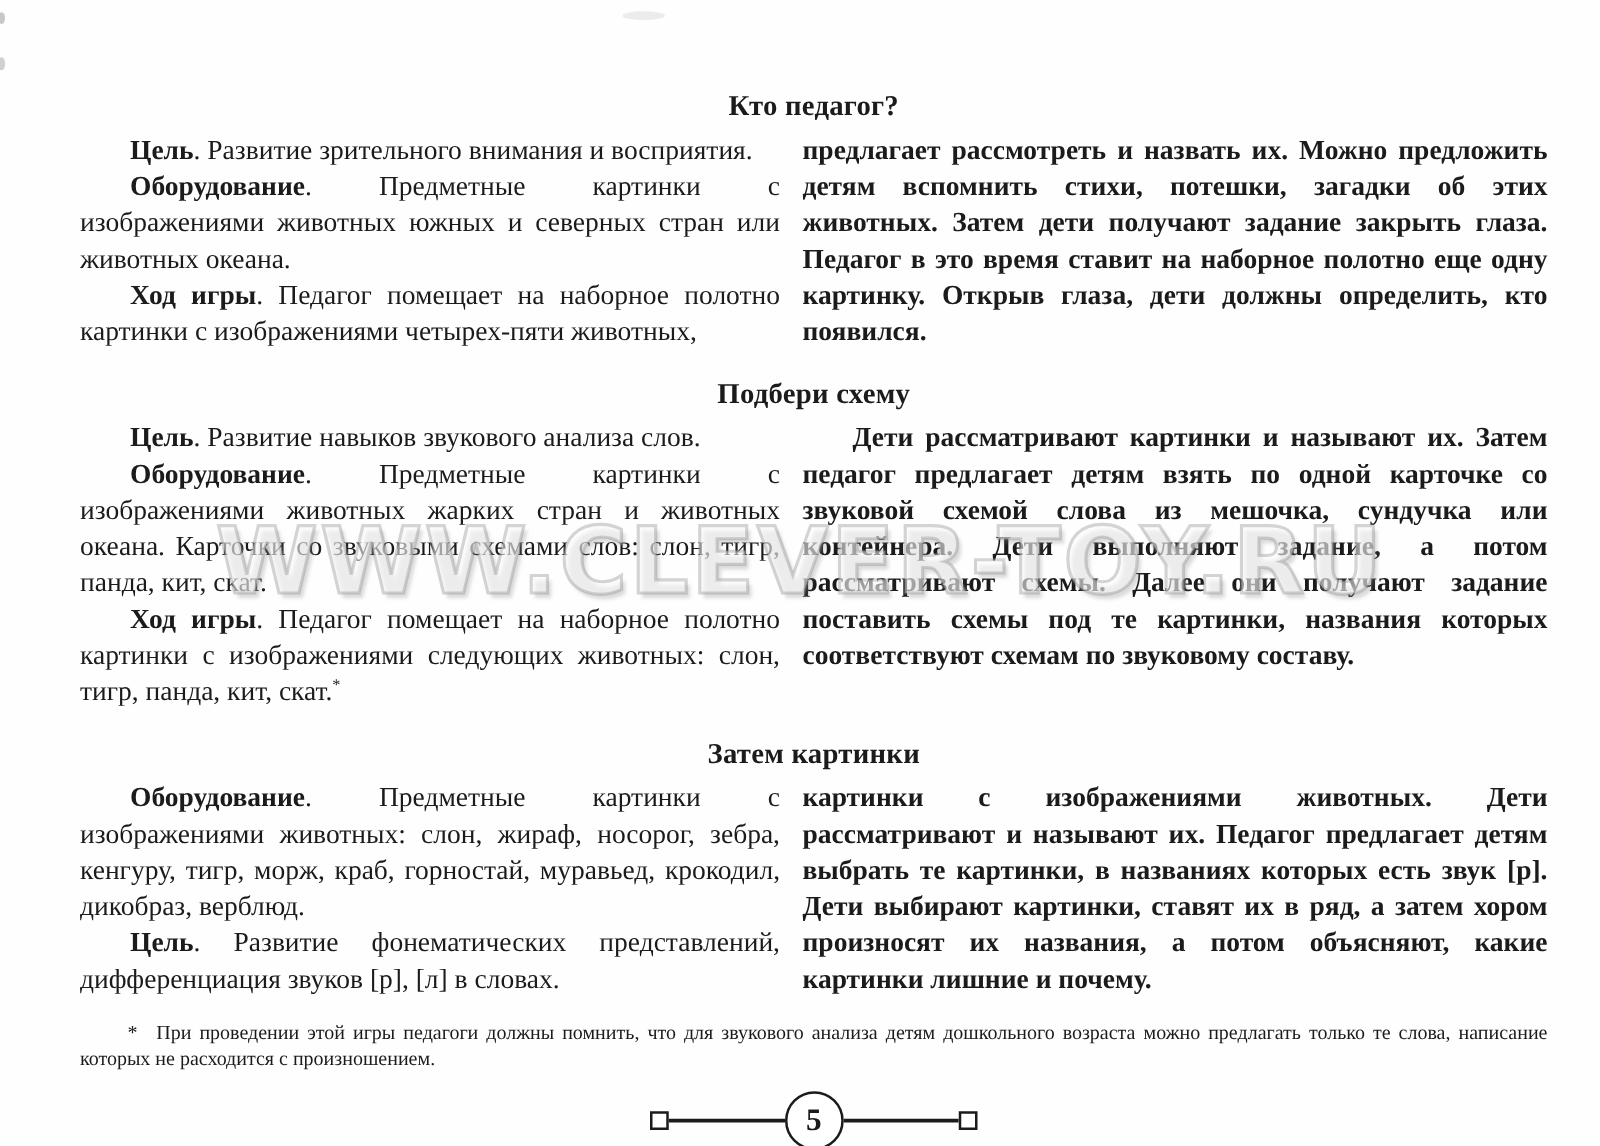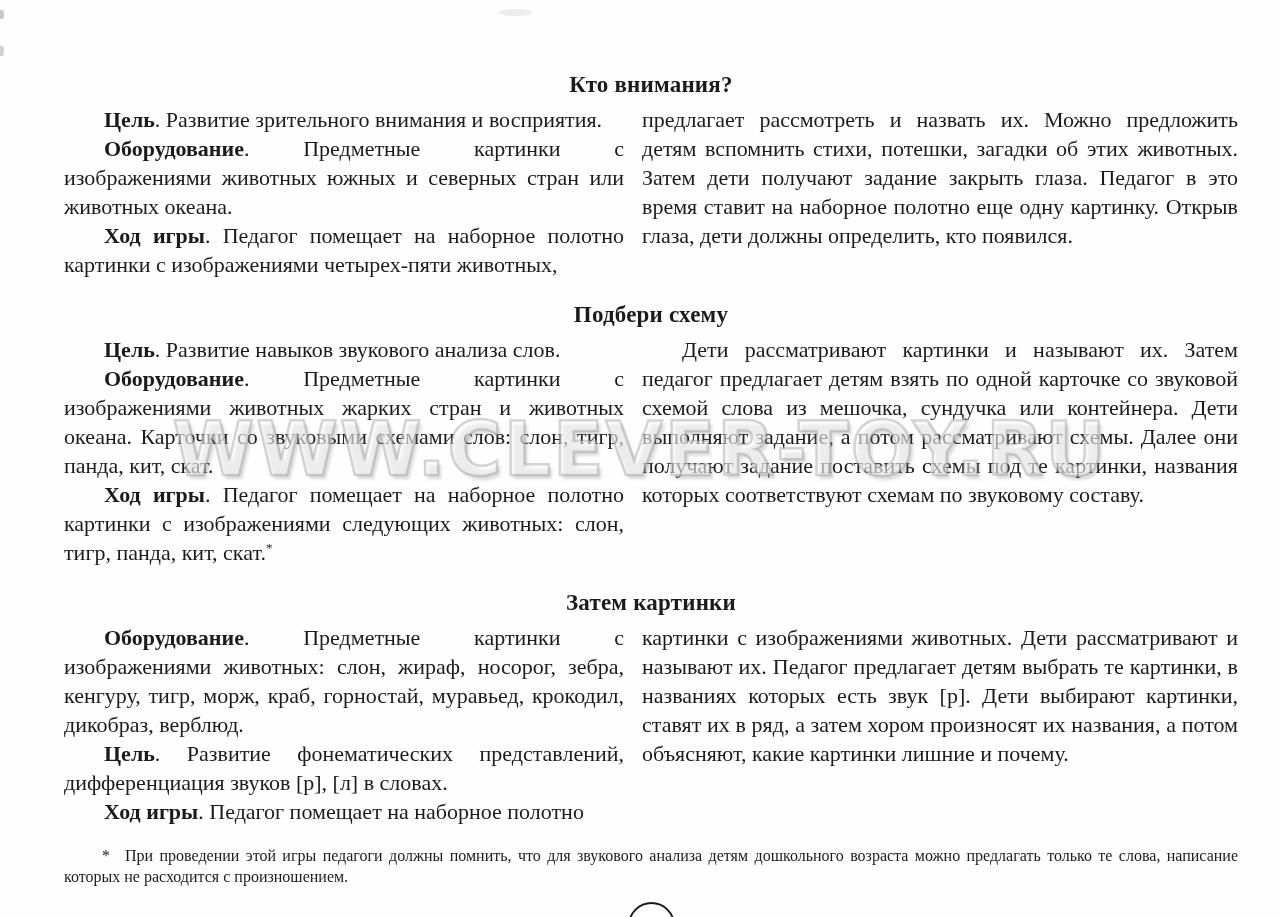--- a/index.html
+++ b/index.html
@@ -26,21 +26,21 @@
     margin: 0 0 7px 0;
     letter-spacing: 0.2px;
   }
   .columns { display: flex; gap: 18px; }
   .col {
     font-size: 22px;
     line-height: 29px;
     text-align: justify;
   }
   .col.left  { flex: 0 0 560px; width: 560px; }
-  .col.right { flex: 1 1 auto; }
+  .col.right { flex: 1 1 auto; font-weight: bold; }
   .para { margin: 0; }
   .para.indent { text-indent: 40px; }
   .lead { font-weight: bold; }
   sup.fnref { font-size: 13px; line-height: 0; vertical-align: super; }
 
   
   .footnote {
     margin-top: 19px;
     font-size: 16px;
     line-height: 21px;
@@ -104,21 +104,21 @@
 <div class="page">
 
   <span class="artifact a1"></span>
   <span class="artifact a2"></span>
   <span class="artifact a3"></span>
 
   <div class="watermark">WWW.CLEVER-TOY.RU</div>
 
   <div>
       <section class="section">
-        <h2 class="section-title">Кто внимания?</h2>
+        <h2 class="section-title">Кто педагог?</h2>
         <div class="columns">
           <div class="col left">
             <p class="para indent"><span class="lead">Цель</span>. Развитие зрительного внимания и восприятия.</p>
             <p class="para indent"><span class="lead">Оборудование</span>. Предметные картинки с изображениями животных южных и северных стран или животных океана.</p>
             <p class="para indent"><span class="lead">Ход игры</span>. Педагог помещает на наборное полотно картинки с изображениями четырех-пяти животных,</p>
           </div>
           <div class="col right">
             <p class="para">предлагает рассмотреть и назвать их. Можно предложить детям вспомнить стихи, потешки, загадки об этих животных. Затем дети получают задание закрыть глаза. Педагог в это время ставит на наборное полотно еще одну картинку. Открыв глаза, дети должны определить, кто появился.</p>
           </div>
         </div>
@@ -135,21 +135,20 @@
             <p class="para indent">Дети рассматривают картинки и называют их. Затем педагог предлагает детям взять по одной карточке со звуковой схемой слова из мешочка, сундучка или контейнера. Дети выполняют задание, а потом рассматривают схемы. Далее они получают задание поставить схемы под те картинки, названия которых соответствуют схемам по звуковому составу.</p>
           </div>
         </div>
       </section>
       <section class="section">
         <h2 class="section-title">Затем картинки</h2>
         <div class="columns">
           <div class="col left">
             <p class="para indent"><span class="lead">Оборудование</span>. Предметные картинки с изображениями животных: слон, жираф, носорог, зебра, кенгуру, тигр, морж, краб, горностай, муравьед, крокодил, дикобраз, верблюд.</p>
             <p class="para indent"><span class="lead">Цель</span>. Развитие фонематических представлений, дифференциация звуков [р], [л] в словах.</p>
-            <p class="para indent"><span class="lead">Ход игры</span>. Педагог помещает на наборное полотно</p>
           </div>
           <div class="col right">
             <p class="para">картинки с изображениями животных. Дети рассматривают и называют их. Педагог предлагает детям выбрать те картинки, в названиях которых есть звук [р]. Дети выбирают картинки, ставят их в ряд, а затем хором произносят их названия, а потом объясняют, какие картинки лишние и почему.</p>
           </div>
         </div>
       </section>
     </div>
 
   <div class="footnote">
     <span class="fn-marker">*</span><span>При проведении этой игры педагоги должны помнить, что для звукового анализа детям дошкольного возраста можно предлагать только те слова, написание которых не расходится с произношением.</span>

